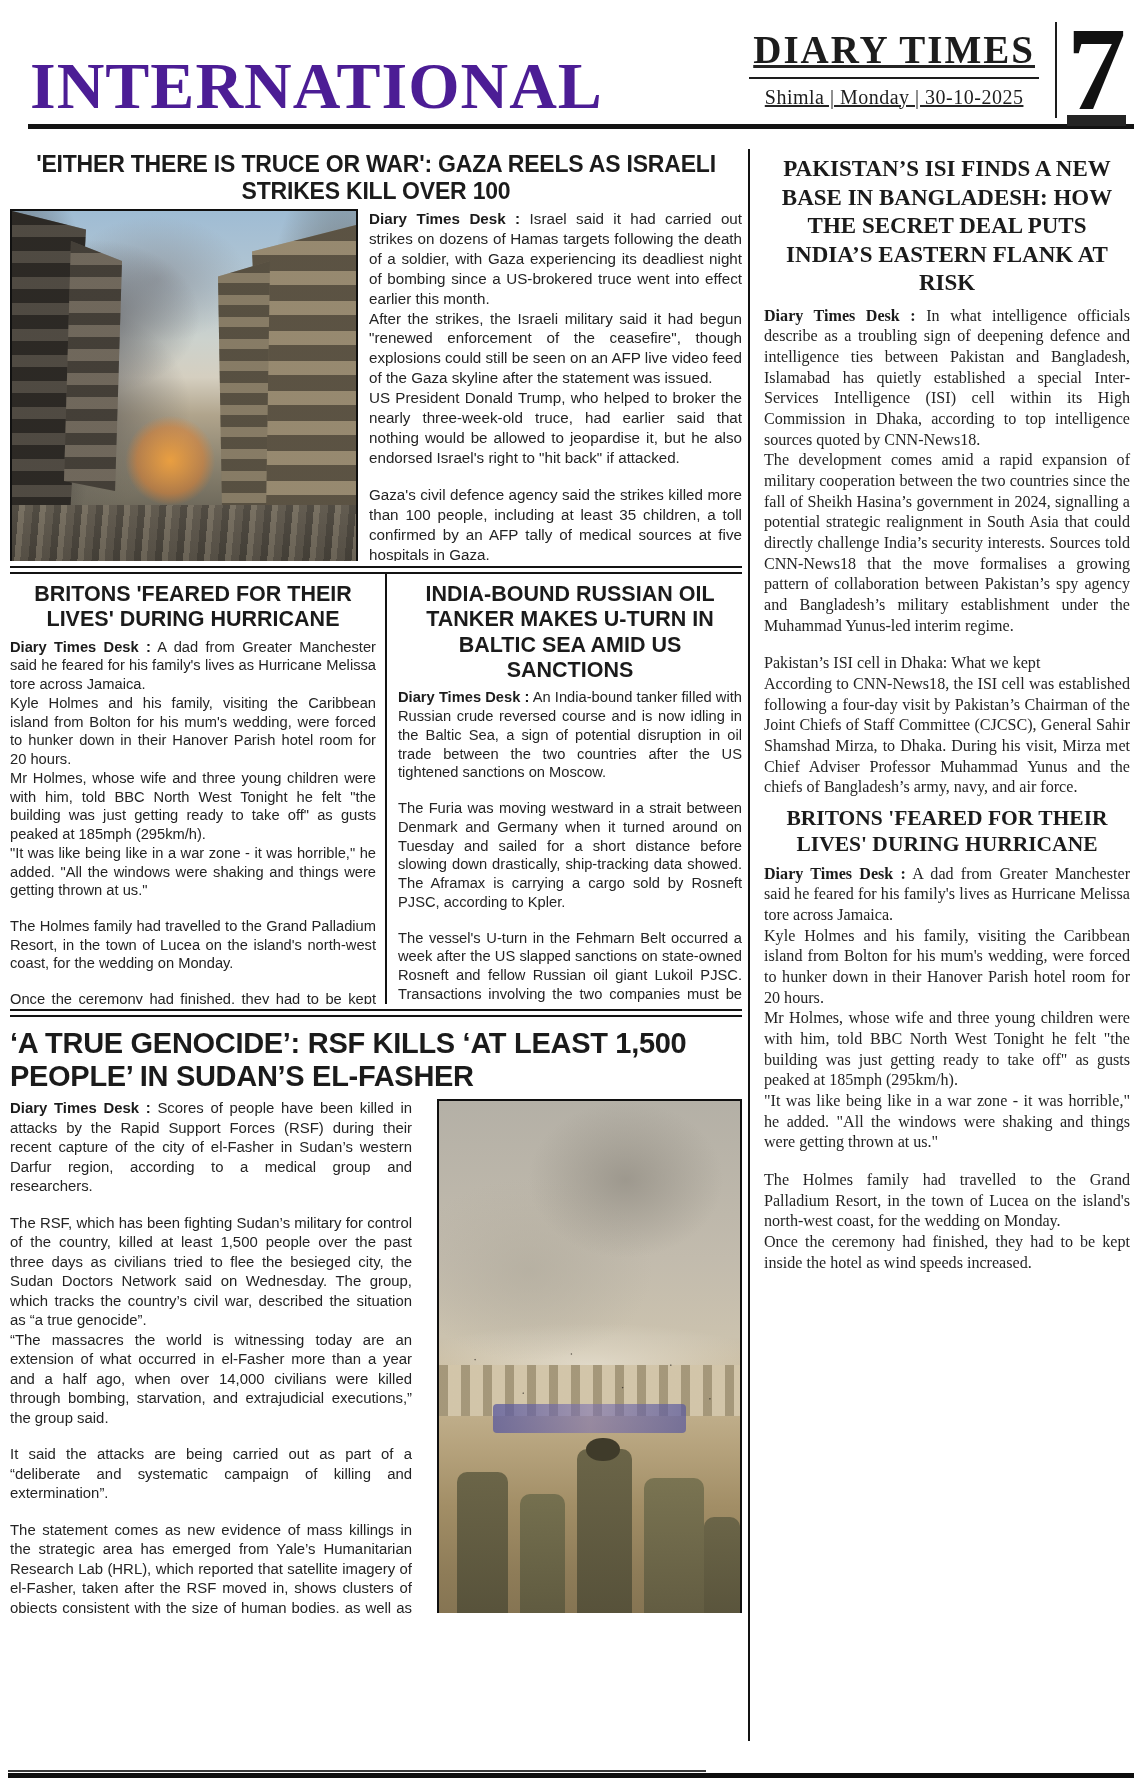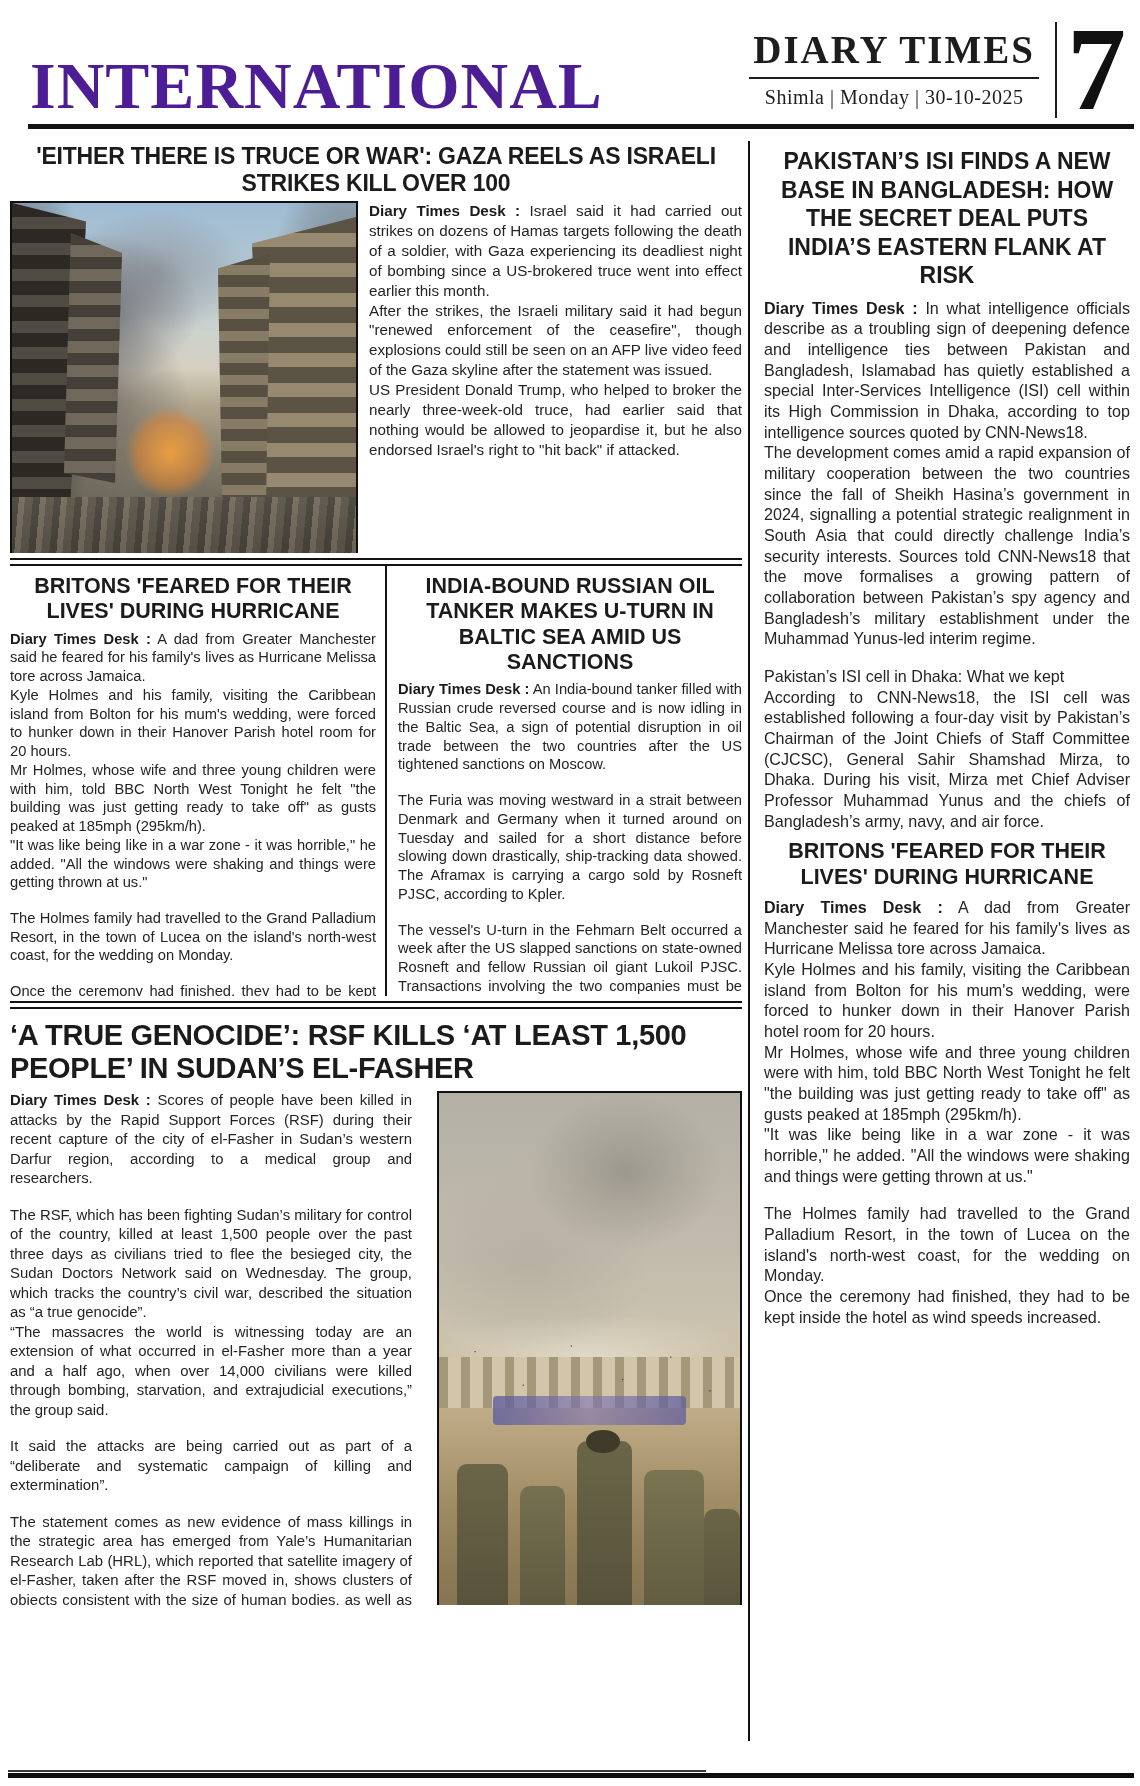--- a/index.html
+++ b/index.html
@@ -7,42 +7,42 @@
     position:relative;width:1140px;height:1786px;background:#ffffff;
     margin:0 auto;overflow:hidden;color:#242424;
     font-family:"Liberation Sans","DejaVu Sans",sans-serif;
   }
   
   .header{display:flex;align-items:flex-end;padding:18px 8px 6px 30px;height:124px;box-sizing:border-box;}
   .section-title{
     font-family:"Liberation Serif","DejaVu Serif",serif;
     font-size:66px;font-weight:600;letter-spacing:1px;color:#4c1d95;line-height:.95;
   }
-  .mast{display:flex;align-items:center;margin-left:auto;}
+  .mast{display:flex;align-items:center;margin-left:auto;text-decoration:underline;}
   .mast-block{text-align:center;padding-bottom:2px;}
   .mast-title{
     font-family:"Liberation Serif","DejaVu Serif",serif;
     font-size:39px;font-weight:600;letter-spacing:2px;color:#1d1d1d;
     padding:0 4px 8px 4px;border-bottom:2.5px solid #1d1d1d;line-height:1;
   }
   .mast-date{
     font-family:"Liberation Serif","DejaVu Serif",serif;
     font-size:20px;color:#1d1d1d;margin-top:7px;letter-spacing:.5px;
   }
   .mast-divider{width:2px;height:96px;background:#1d1d1d;margin:0 10px 0 16px;}
   .page-num{
     font-family:"Liberation Serif","DejaVu Serif",serif;
     font-size:118px;font-weight:700;color:#111;line-height:.78;padding-right:6px;
   }
   .top-rule{height:5px;background:#131313;margin:0 6px 0 28px;}
   
-  .main{display:flex;padding:4px 6px 0 10px;min-height:1612px;box-sizing:border-box;}
+  .main{display:flex;padding:12px 6px 0 10px;min-height:1612px;box-sizing:border-box;}
   .left-region{width:732px;flex:none;}
   .main-divider{width:2px;background:#131313;margin:8px 4px 0 6px;flex:none;}
-  .right-col{flex:1;padding:4px 4px 0 10px;overflow:hidden;}
+  .right-col{flex:1;padding:4px 4px 0 10px;overflow:hidden;font-family:Liberation Serif, serif;}
   
   h2{margin:0;color:#1b1b1b;font-weight:800;}
   .headline-1{font-size:23px;text-align:center;margin:10px 0 4px;letter-spacing:-.2px;}
   .headline-2{font-size:21.5px;text-align:center;line-height:1.18;margin:8px 0 5px;}
   .headline-3{font-size:29px;margin:8px 0 6px;letter-spacing:-.3px;}
   .headline-pak{font-size:23px;text-align:center;line-height:1.24;margin:10px 0 8px;}
   .headline-brit2{font-size:21.5px;text-align:center;line-height:1.2;margin:8px 0 6px;}
   .body-text p{margin:0;text-align:justify;}
   .body-text p.gap{margin-top:17px;}
   .desk{font-weight:800;color:#1b1b1b;}
@@ -148,20 +148,21 @@
             <div class="bldg bldg-l"></div>
             <div class="bldg bldg-l2"></div>
             <div class="bldg bldg-r"></div>
             <div class="bldg bldg-r2"></div>
             <div class="bldg rubble"></div>
           </div>
           <div class="body-text gaza-text">
             <p><span class="desk">Diary Times Desk :</span> <span>Israel said it had carried out strikes on dozens of Hamas targets following the death of a soldier, with Gaza experiencing its deadliest night of bombing since a US-brokered truce went into effect earlier this month.</span></p>
             <p>After the strikes, the Israeli military said it had begun "renewed enforcement of the ceasefire", though explosions could still be seen on an AFP live video feed of the Gaza skyline after the statement was issued.</p>
             <p>US President Donald Trump, who helped to broker the nearly three-week-old truce, had earlier said that nothing would be allowed to jeopardise it, but he also endorsed Israel's right to "hit back" if attacked.</p>
+            <p class="gap">Gaza's civil defence agency said the strikes killed more than 100 people, including at least 35 children, a toll confirmed by an AFP tally of medical sources at five hospitals in Gaza.</p>
 
           </div>
         </div>
       </div>
 
       <div class="section-rule"></div>
 
       <div class="row2">
         <div class="col-britons">
           <h2 class="headline-2">BRITONS 'FEARED FOR THEIR LIVES' DURING HURRICANE</h2>

